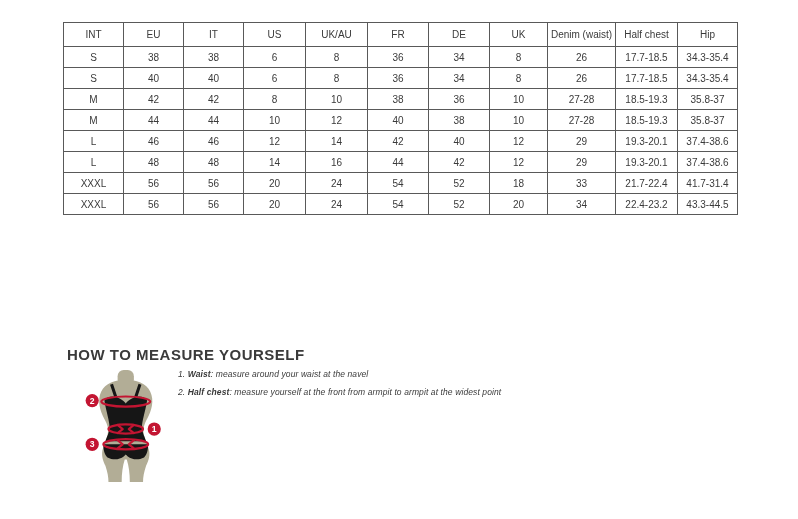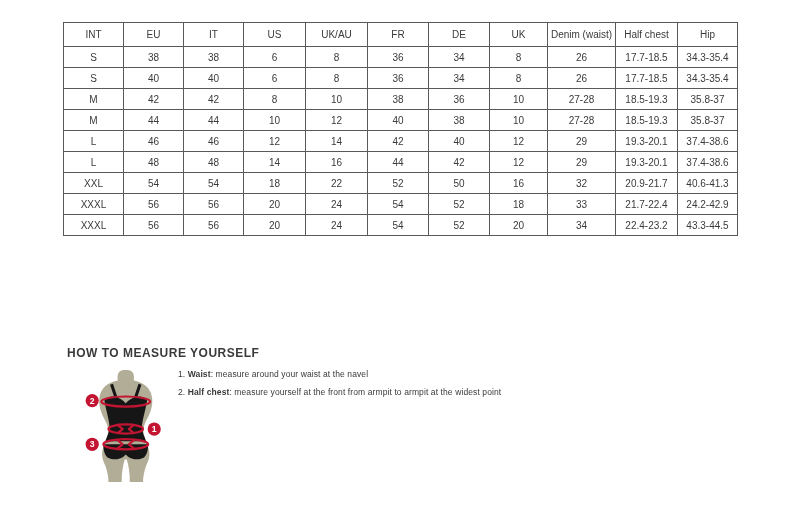--- a/index.html
+++ b/index.html
@@ -12,27 +12,27 @@
     border-collapse:collapse; table-layout:fixed; font-size:10px; color:#3a3a3a;
   }
   .size-table th, .size-table td {
     border:1px solid #595959; text-align:center; vertical-align:middle;
     font-weight:400; padding:0; white-space:nowrap; overflow:hidden;
   }
   .size-table th { height:23px; }
   .size-table td { height:20px; }
   .measure-heading {
     position:absolute; left:67px; top:346px;
-    font-size:12px; font-weight:700; letter-spacing:.5px; color:#3a3a3a;
+    font-size:15px; font-weight:700; letter-spacing:.5px; color:#3a3a3a;
   }
   .measure-list {
     position:absolute; left:178px; top:369px; font-size:8.5px;
     letter-spacing:.1px; color:#3a3a3a;
   }
-  .m-item { margin-bottom:7.5px; line-height:10px; }
+  .m-item { margin-bottom:7.5px; line-height:10px;font-style:italic; }
   .m-item b { font-weight:700; }
   .figure-wrap { position:absolute; left:80px; top:370px; width:122px; height:114px; }
   .figure-wrap svg { display:block; }
 </style>
 </head>
 <body>
 
 <div class="page">
 
   <table class="size-table">
@@ -137,44 +137,31 @@
           <td>14</td>
           <td>16</td>
           <td>44</td>
           <td>42</td>
           <td>12</td>
           <td>29</td>
           <td>19.3-20.1</td>
           <td>37.4-38.6</td>
         </tr>
         <tr>
-          <td>XXL</td>
-          <td>54</td>
-          <td>54</td>
-          <td>18</td>
-          <td>22</td>
-          <td>52</td>
-          <td>50</td>
-          <td>16</td>
-          <td>32</td>
-          <td>20.9-21.7</td>
-          <td>40.6-41.3</td>
-        </tr>
-        <tr>
           <td>XXXL</td>
           <td>56</td>
           <td>56</td>
           <td>20</td>
           <td>24</td>
           <td>54</td>
           <td>52</td>
           <td>18</td>
           <td>33</td>
           <td>21.7-22.4</td>
-          <td>24.2-42.9</td>
+          <td>41.7-31.4</td>
         </tr>
         <tr>
           <td>XXXL</td>
           <td>56</td>
           <td>56</td>
           <td>20</td>
           <td>24</td>
           <td>54</td>
           <td>52</td>
           <td>20</td>

